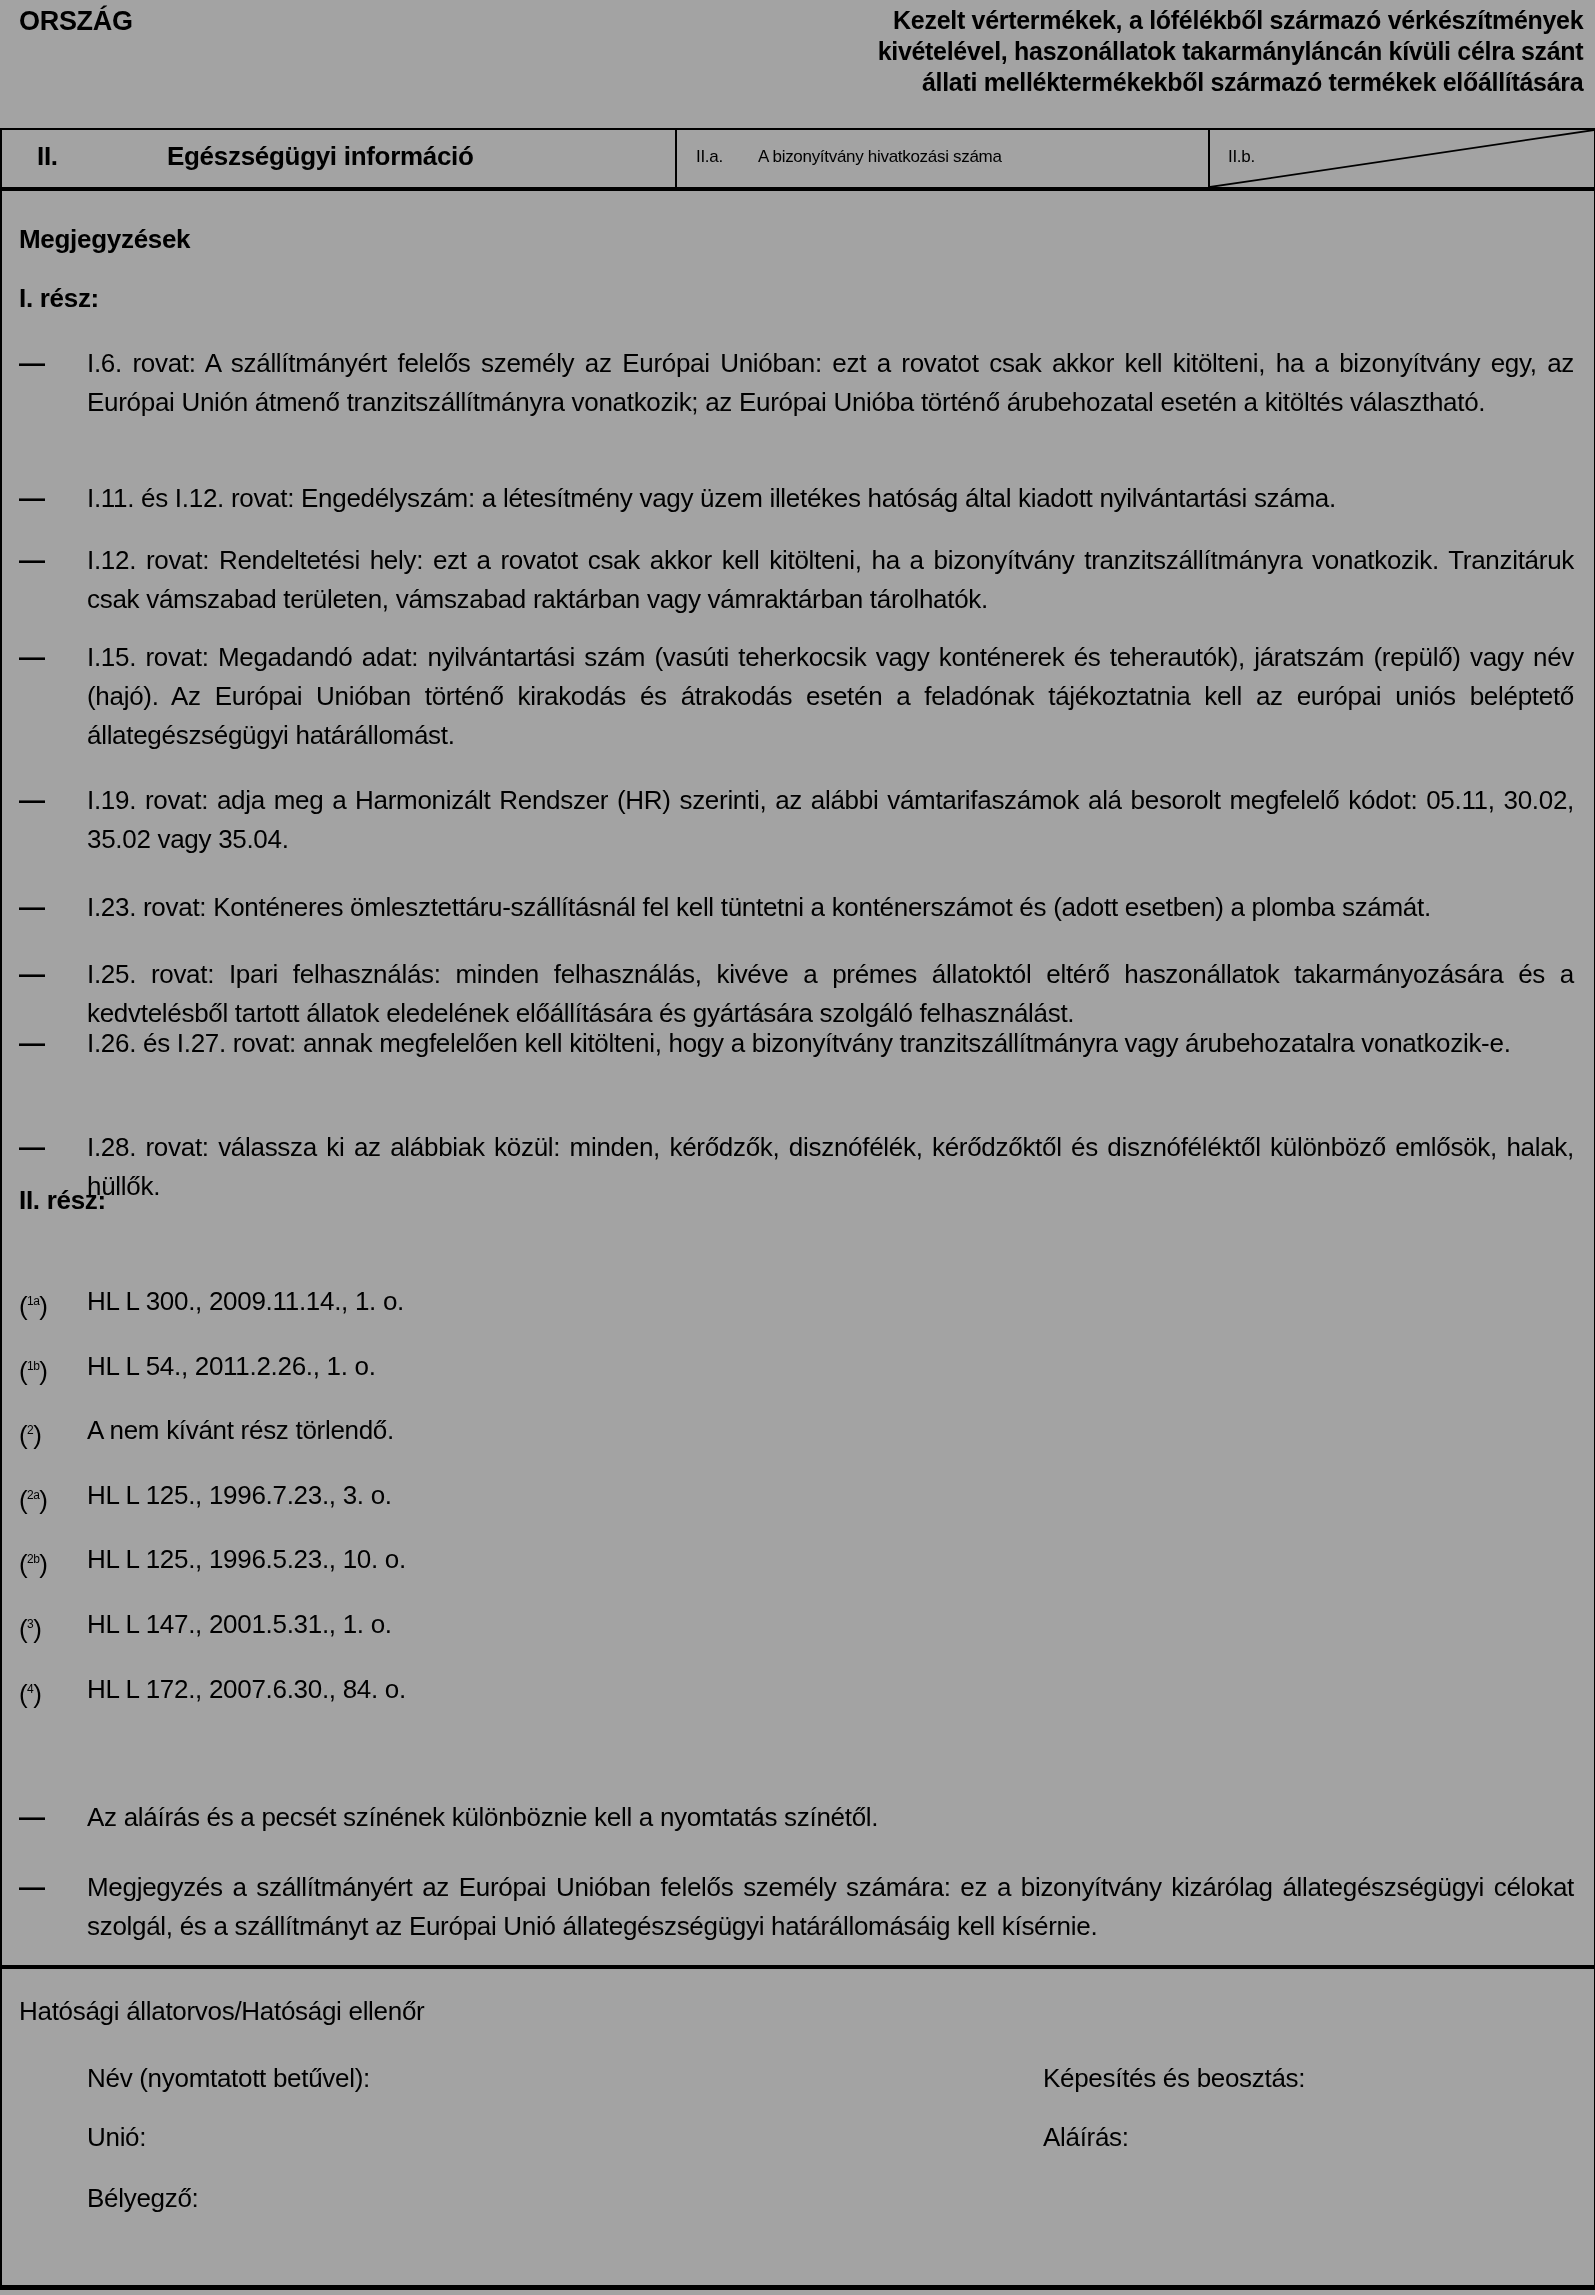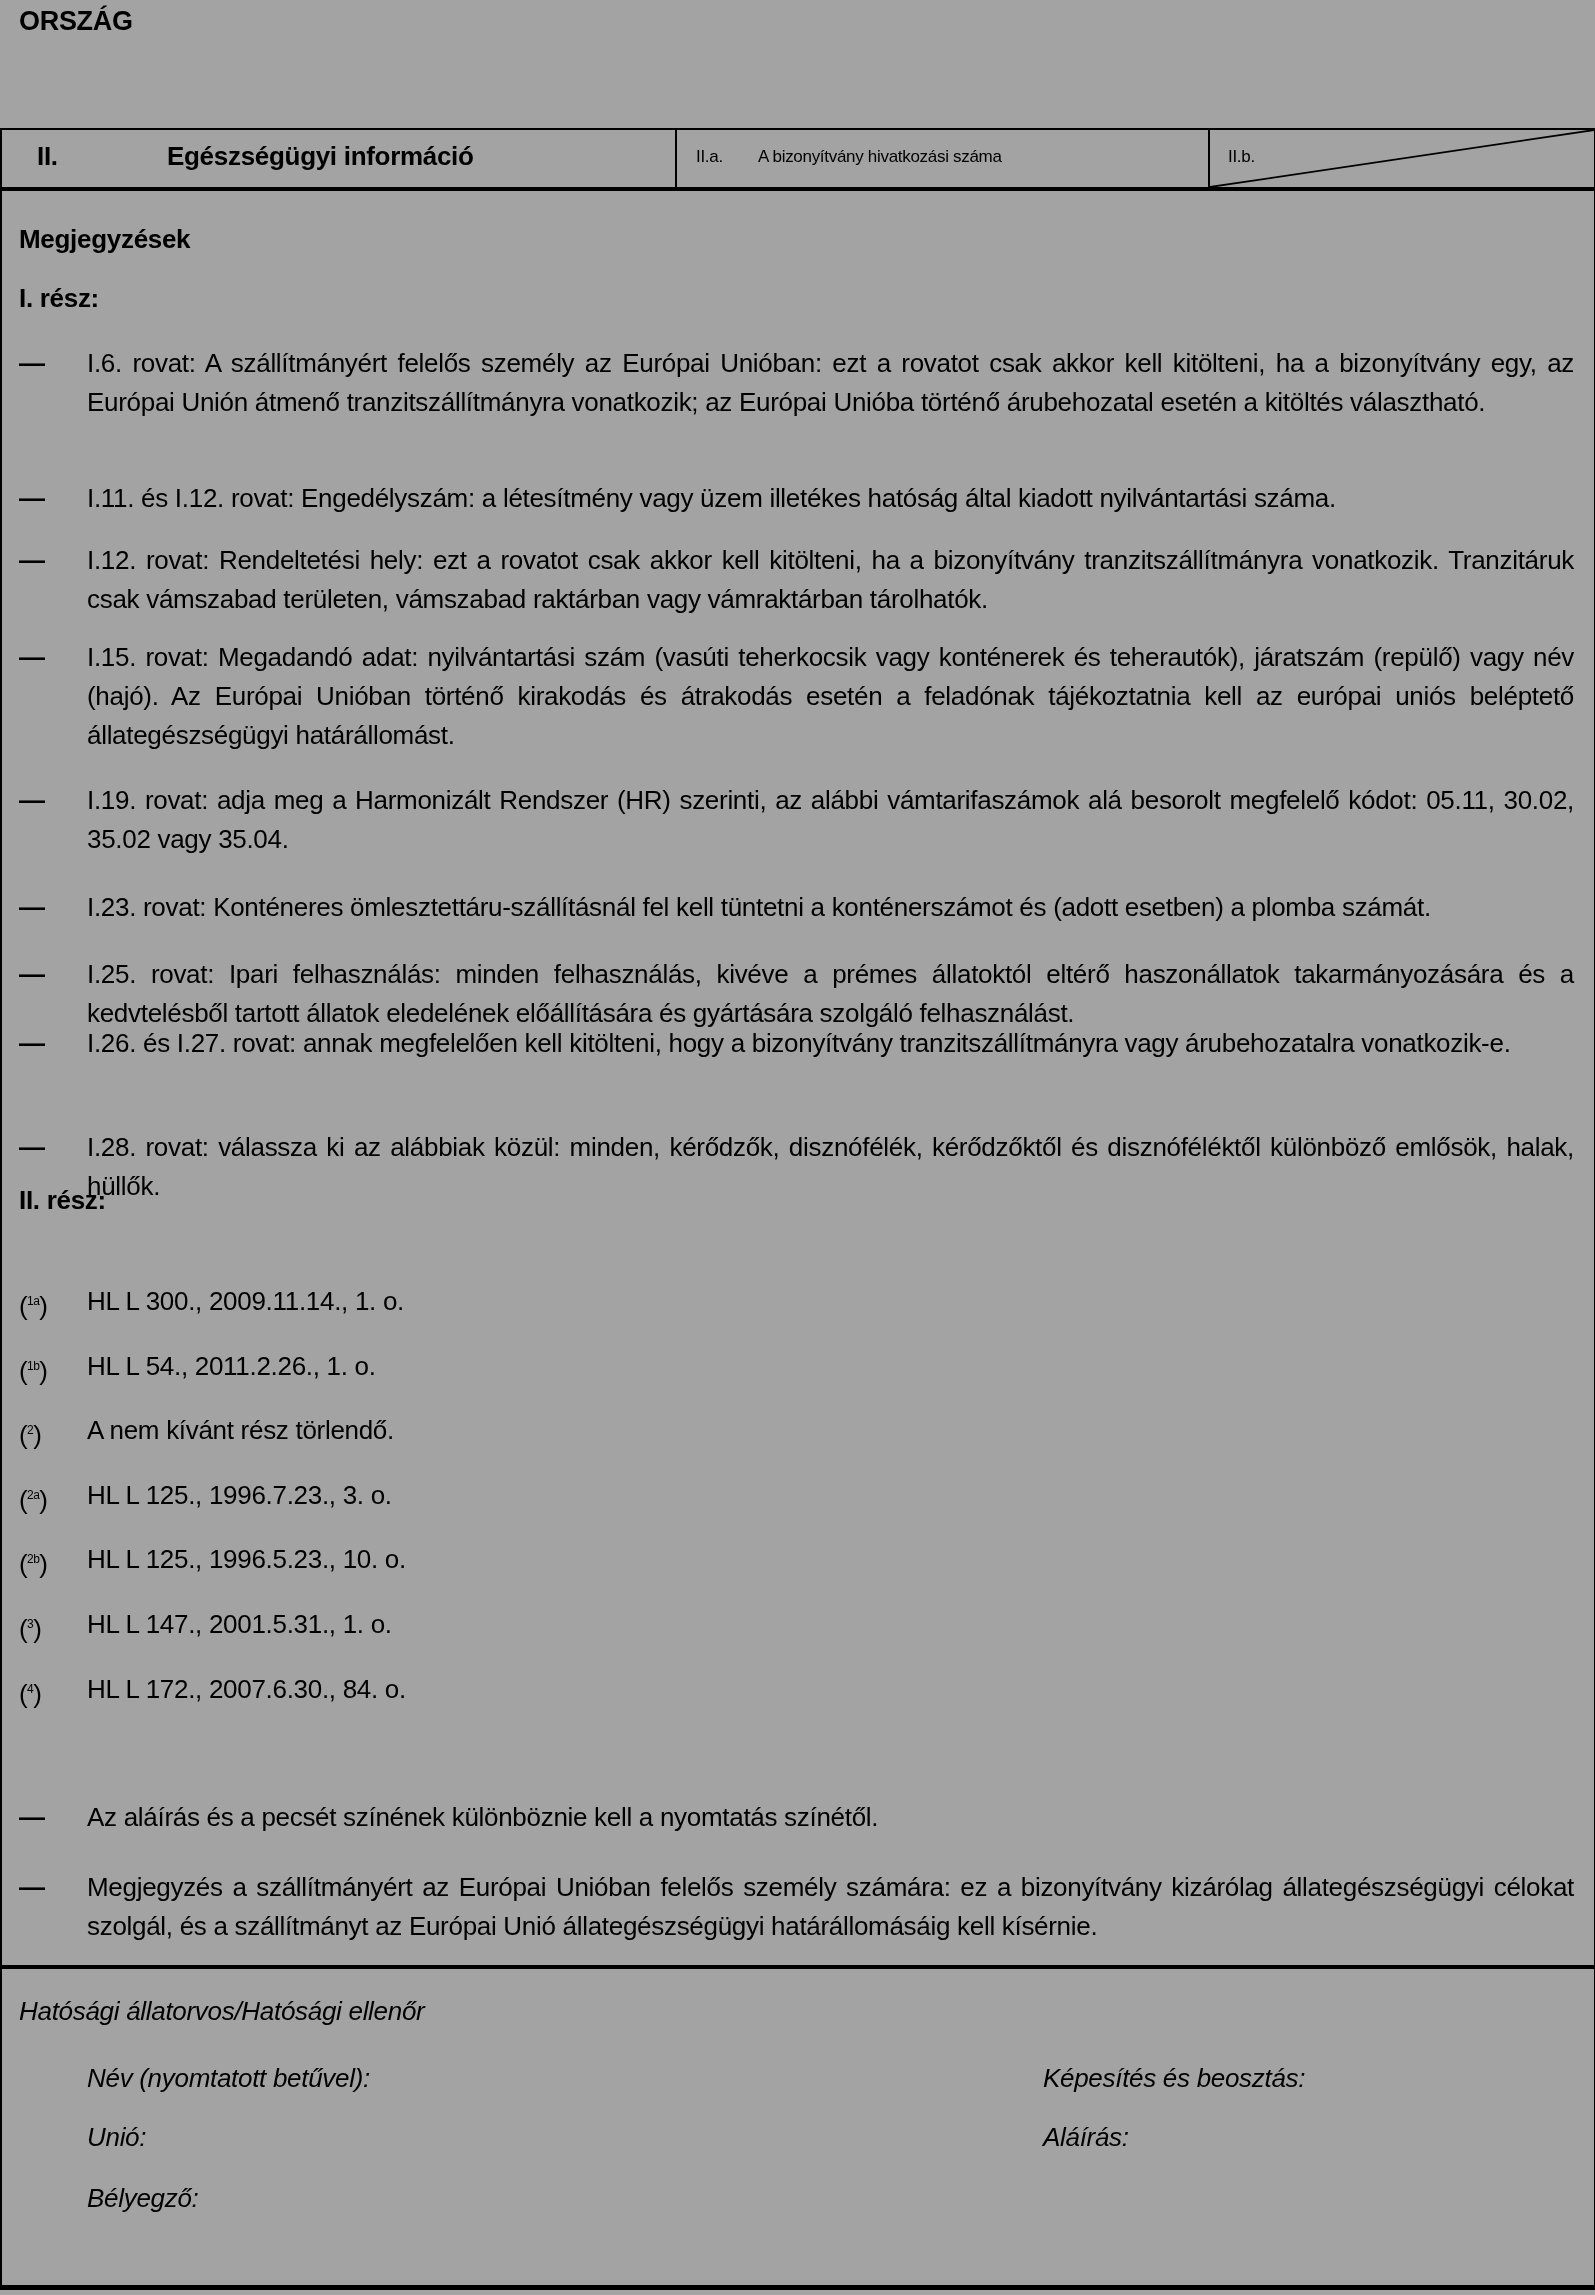--- a/index.html
+++ b/index.html
@@ -32,28 +32,29 @@
   
   .h-bold{position:absolute;left:19px;font-size:26px;font-weight:bold;letter-spacing:-0.3px;white-space:nowrap;}
   .note{position:absolute;left:19px;width:1555px;font-size:26px;line-height:39px;letter-spacing:-0.3px;}
   .note .dash{position:absolute;left:0;top:0;font-weight:bold;}
   .note .txt{margin-left:68px;text-align:justify;}
   .fn{position:absolute;left:19px;font-size:26px;line-height:35px;white-space:nowrap;}
   .fn .marker{position:absolute;left:0;top:0;letter-spacing:-0.6px;}
   .fn .marker sup{font-size:12px;vertical-align:28%;}
   .fn .txt{position:absolute;left:68px;top:0;letter-spacing:-0.3px;}
   
-  .sig-label{position:absolute;font-size:26px;letter-spacing:-0.3px;white-space:nowrap;font-style:italic;}
+  .sig-label{position:absolute;font-size:26px;letter-spacing:-0.3px;white-space:nowrap;}
 </style>
 </head>
 <body>
 
 <div class="page">
 
   <div class="country">ORSZÁG</div>
+  <div class="doc-title">Kezelt vértermékek, a lófélékből származó vérkészítmények kivételével, haszonállatok takarmányláncán kívüli célra szánt állati melléktermékekből származó termékek előállítására</div>
 
   <div class="hline" style="left:0;top:128px;width:1595px;height:1.8px;"></div>
   <div class="hline" style="left:0;top:187px;width:1595px;height:3.5px;"></div>
   <div class="vline" style="left:0;top:128px;width:1.8px;height:2162px;"></div>
   <div class="vline" style="left:1594px;top:128px;width:1.8px;height:2162px;"></div>
   <div class="vline" style="left:675px;top:130px;width:1.8px;height:57px;"></div>
   <div class="vline" style="left:1208px;top:130px;width:1.8px;height:57px;"></div>
   <div class="hline" style="left:0;top:1965px;width:1595px;height:3.5px;"></div>
   <div class="hline" style="left:0;top:2285px;width:1595px;height:4.7px;"></div>
 

